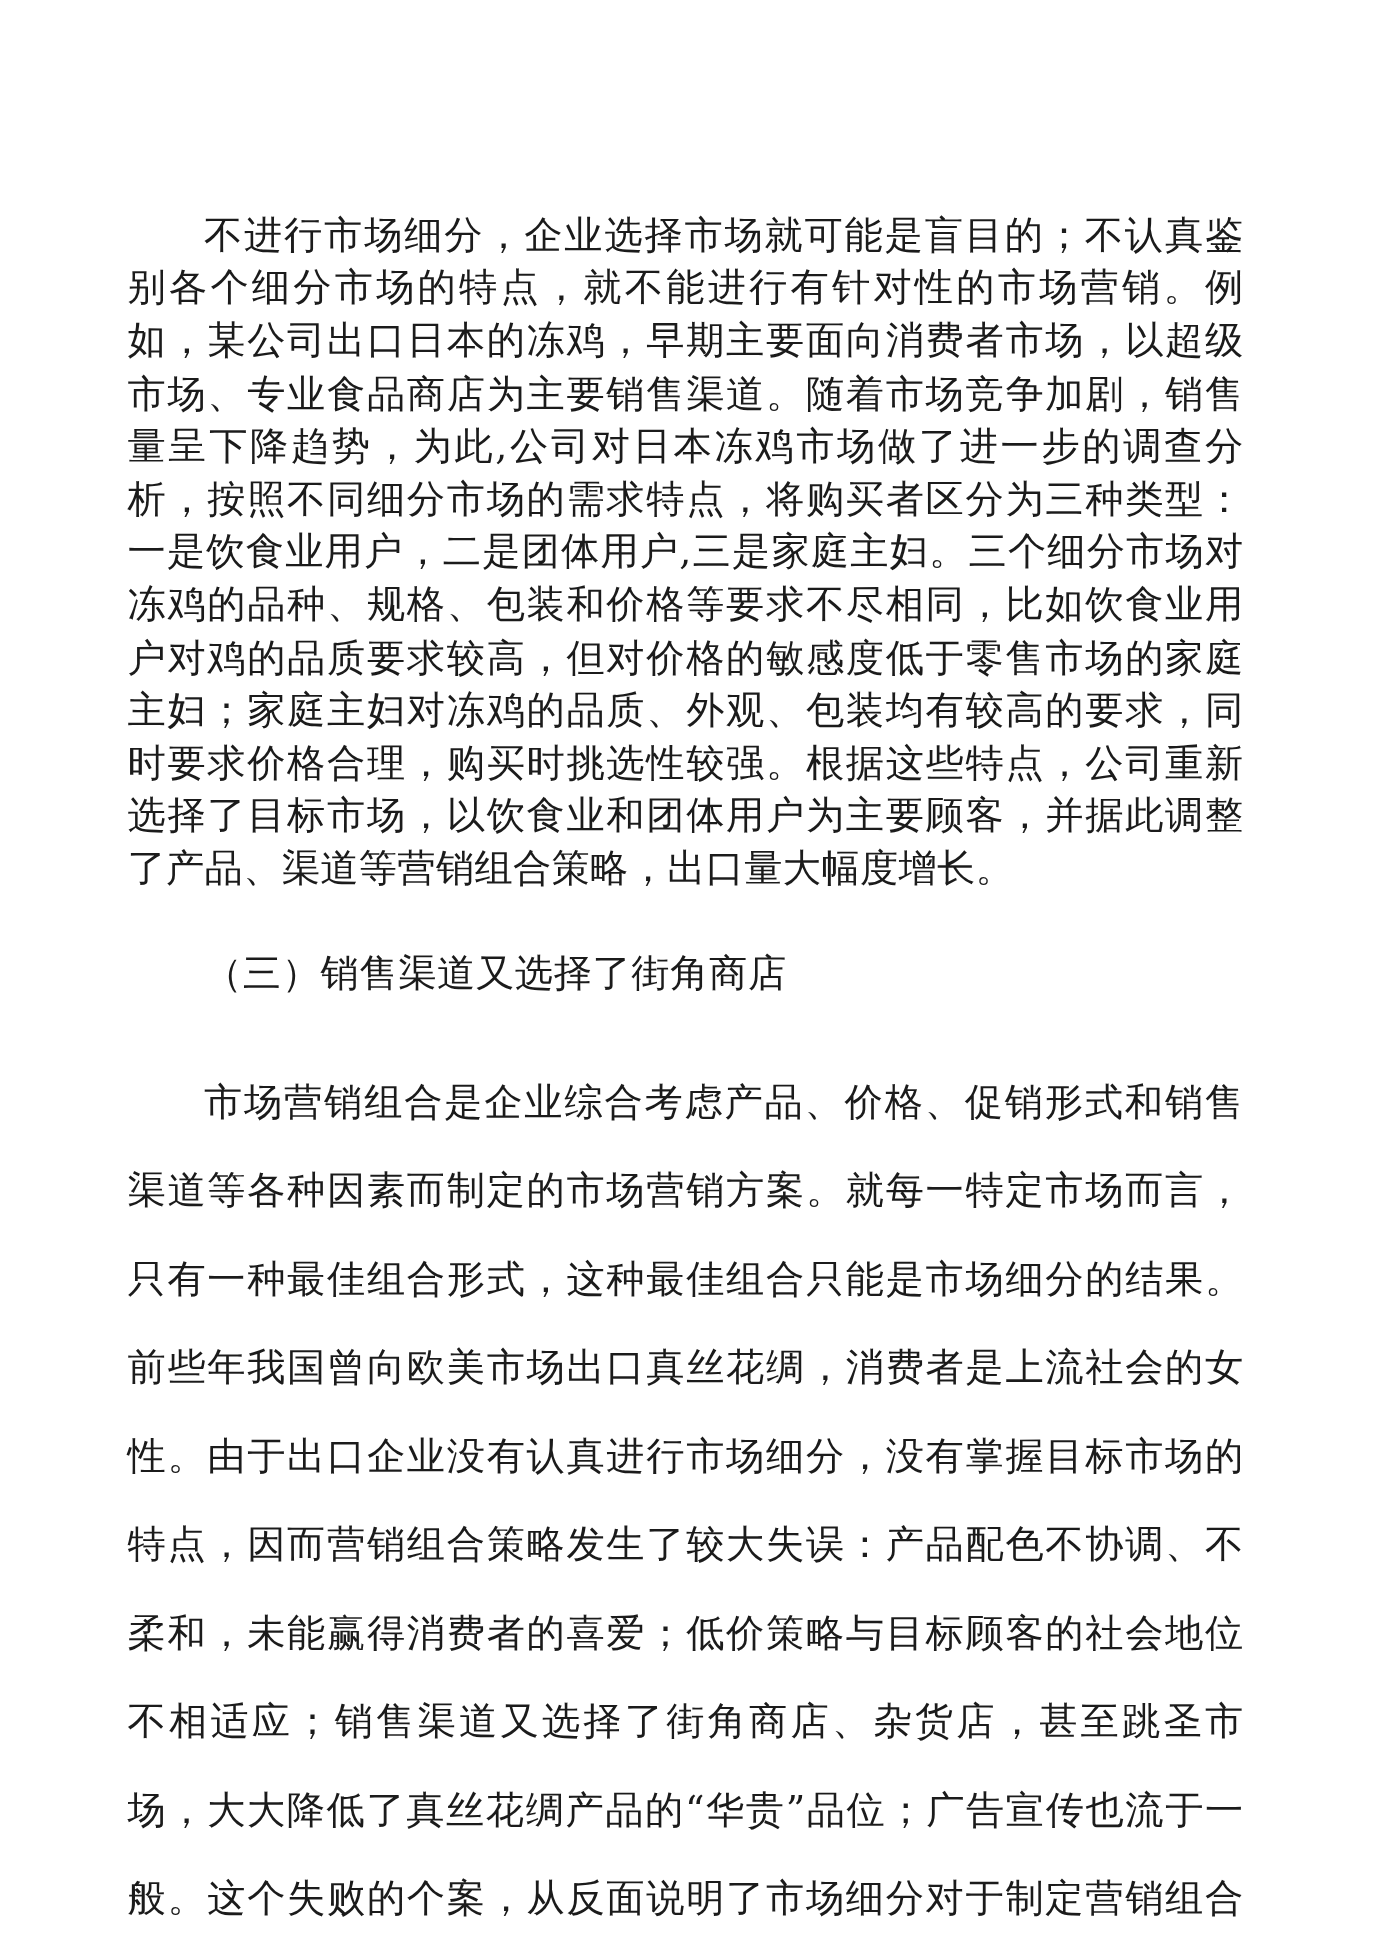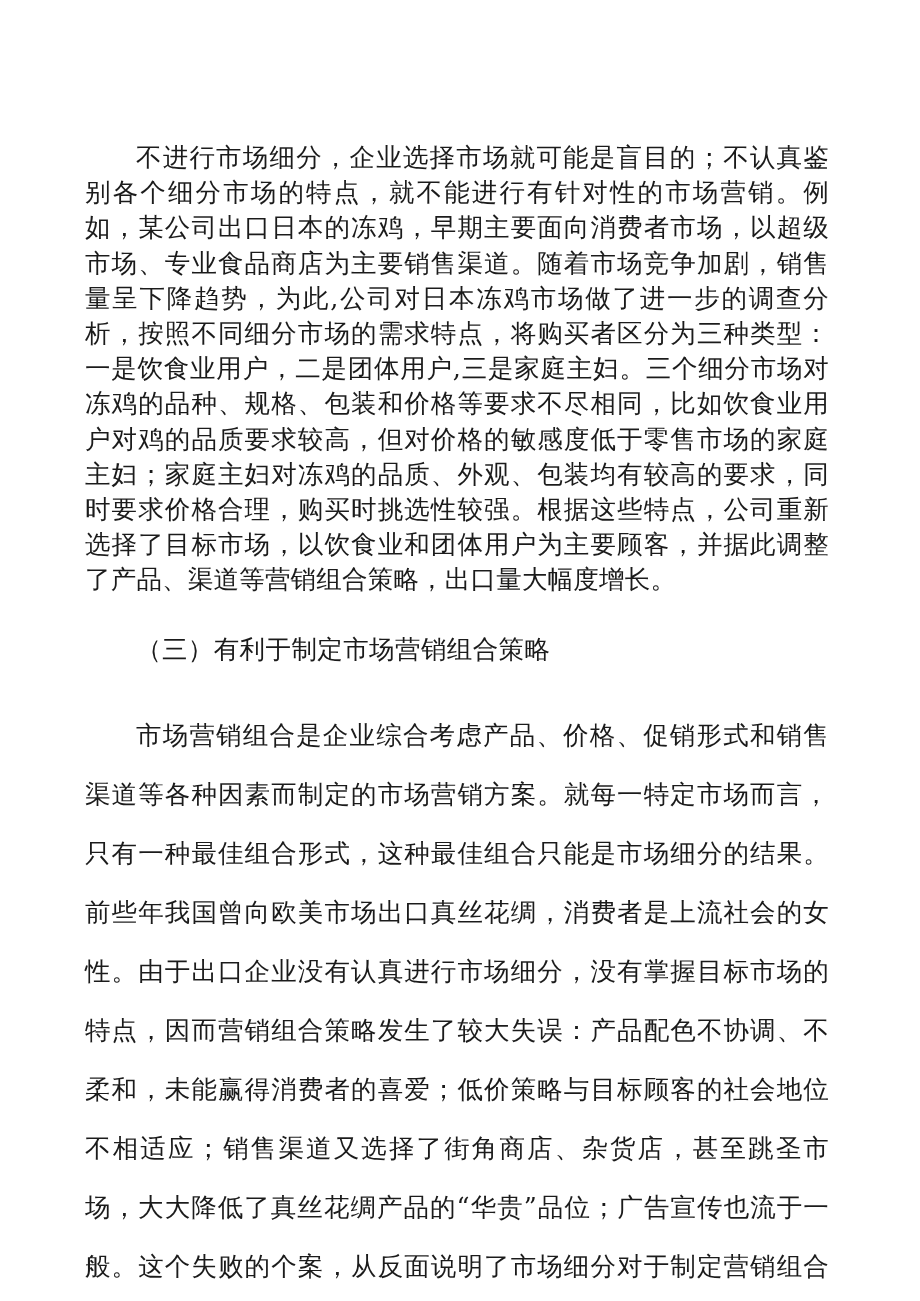--- a/index.html
+++ b/index.html
@@ -78,20 +78,20 @@
 </head>
 <body>
 
 <div class="page">
   <div class="content">
 
     <p class="para-tight blk">不进行市场细分，企业选择市场就可能是盲目的；不认真鉴别各个细分市场的特点，就不能进行有针对性的市场营销。例如，某公司出口日本的冻鸡，早期主要面向消费者市场，以超级市场、专业食品商店为主要销售渠道。随着市场竞争加剧，销售量呈下降趋势，为此,公司对日本冻鸡市场做了进一步的调查分析，按照不同细分市场的需求特点，将购买者区分为三种类型：一是饮食业用户，二是团体用户,三是家庭主妇。三个细分市场对冻鸡的品种、规格、包装和价格等要求不尽相同，比如饮食业用户对鸡的品质要求较高，但对价格的敏感度低于零售市场的家庭主妇；家庭主妇对冻鸡的品质、外观、包装均有较高的要求，同时要求价格合理，购买时挑选性较强。根据这些特点，公司重新选择了目标市场，以饮食业和团体用户为主要顾客，并据此调整了产品、渠道等营销组合策略，出口量大幅度增长。</p>
 
     <div class="spacer-after-p1"></div>
 
-    <p class="heading blk">（三）有利于制定市场营销组合策略</p>
+    <p class="heading blk">（三）销售渠道又选择了街角商店</p>
 
     <div class="spacer-after-h1"></div>
 
     <p class="para-loose blk">市场营销组合是企业综合考虑产品、价格、促销形式和销售渠道等各种因素而制定的市场营销方案。就每一特定市场而言，只有一种最佳组合形式，这种最佳组合只能是市场细分的结果。前些年我国曾向欧美市场出口真丝花绸，消费者是上流社会的女性。由于出口企业没有认真进行市场细分，没有掌握目标市场的特点，因而营销组合策略发生了较大失误：产品配色不协调、不柔和，未能赢得消费者的喜爱；低价策略与目标顾客的社会地位不相适应；销售渠道又选择了街角商店、杂货店，甚至跳圣市场，大大降低了真丝花绸产品的“华贵”品位；广告宣传也流于一般。这个失败的个案，从反面说明了市场细分对于制定营销组合策略具有极其重要的作用。</p>
 
   </div>
 </div>
 
 </body></html>

